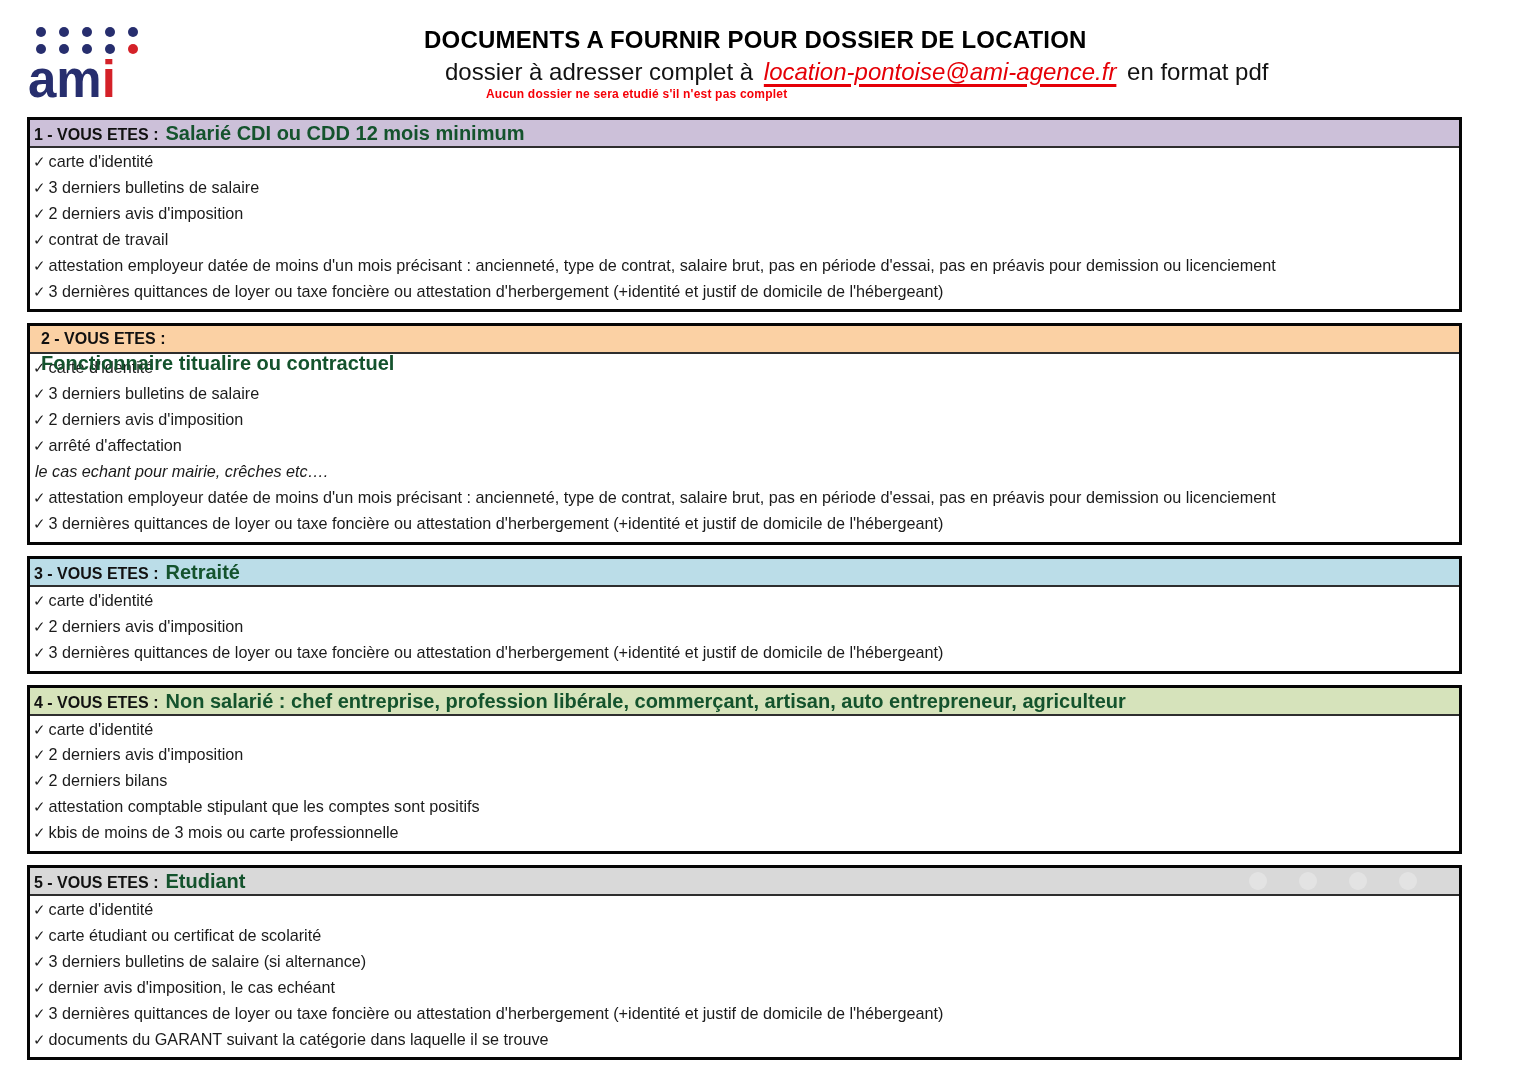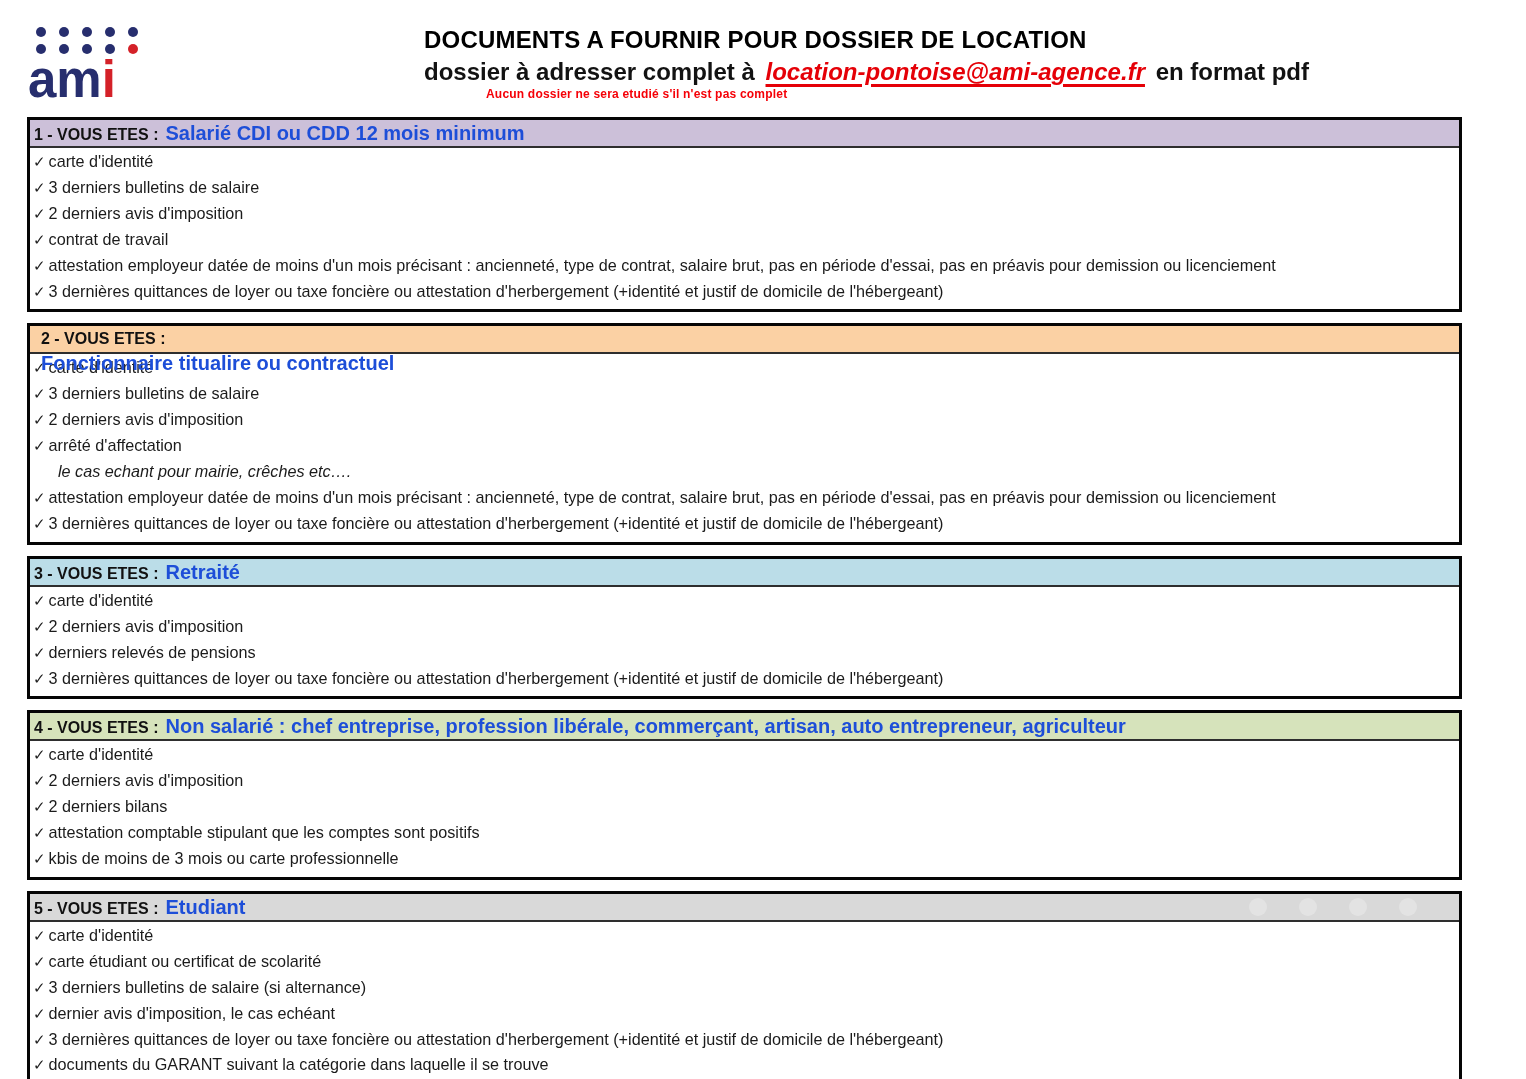--- a/index.html
+++ b/index.html
@@ -16,43 +16,43 @@
   .logo { position:absolute; left:28px; top:27px; }
   .dots { display:grid; grid-template-columns:repeat(5,10px); grid-column-gap:13px; grid-row-gap:7px; margin-left:8px; }
   .dots i { width:10px; height:10px; border-radius:50%; background:#272e6e; display:block; }
   .dots i.red { background:#d42128; }
   .word { font-size:51px; font-weight:bold; letter-spacing:0px; line-height:46px; margin-top:3px; color:#272e6e; }
   .word .i { color:#d42128; }
 
   
   .doc-header { position:absolute; left:424px; top:26px; white-space:nowrap; }
   .doc-title { font-size:24px; font-weight:bold; color:#000000; letter-spacing:0.2px; }
-  .doc-line2 { font-size:24px; font-weight:bold; color:#121212; margin-top:4px; margin-left:0; }
+  .doc-line2 { font-size:24px; font-weight:normal; color:#121212; margin-top:4px; margin-left:21px; }
   .doc-email {
     color:#e50007; font-style:italic;
     text-decoration:underline; text-decoration-thickness:2.5px; text-underline-offset:4px;
     margin:0 4px;
   }
   .doc-warning { font-size:12px; font-weight:bold; color:#f50007; margin-left:62px; margin-top:1px; letter-spacing:0.2px; }
 
   
   .sections { position:absolute; top:117px; left:27px; width:1435px; }
   .box { border:3px solid #050505; margin-bottom:11px; box-sizing:border-box; background:#fff; }
   .band {
     position:relative;
     display:flex; align-items:baseline;
     height:25px; padding:1px 0 0 4px;
     border-bottom:2px solid #2e2e2e;
   }
   .band-prefix { font-size:16px; font-weight:bold; color:#111; line-height:24px;text-align:right; }
-  .band-title  { font-size:20px; font-weight:bold; color:#1d4ed8; margin-left:7px; line-height:24px; }
+  .band-title  { font-size:20px; font-weight:bold; color:#14532d; margin-left:7px; line-height:24px; }
   .items { padding:1px 18px 5px 3px; }
   .item { line-height:25.9px; font-size:16.2px; white-space:nowrap; color:#1b1b1b; }
   .item .check { font-size:15px; margin-right:3px; color:#222; }
-  .item.italic { font-style:italic; padding-left:2px;margin-left:23px; }
+  .item.italic { font-style:italic; padding-left:2px; }
 
   
   .wm { position:absolute; right:42px; top:4px; display:flex; }
   .wm i { width:18px; height:18px; border-radius:50%; background:#e3e3e3; margin-left:32px; display:block; }
 </style>
 </head>
 <body>
 
 <div class="logo">
   <div class="dots">
@@ -114,21 +114,20 @@
   </section>
 
   <section class="box">
     <div class="band" style="background-color: rgb(187, 221, 232);">
       <span class="band-prefix">3 - VOUS ETES :</span>
       <span class="band-title">Retraité</span>
     </div>
     <div class="items">
         <div class="item"><span class="check">✓</span><span>carte d'identité</span></div>
         <div class="item"><span class="check">✓</span><span>2 derniers avis d'imposition</span></div>
-        <div class="item"><span class="check">✓</span><span>derniers relevés de pensions</span></div>
         <div class="item"><span class="check">✓</span><span>3 dernières quittances de loyer ou taxe foncière ou attestation d'herbergement (+identité et justif de domicile de l'hébergeant)</span></div>
       </div>
   </section>
 
   <section class="box">
     <div class="band" style="background-color: rgb(214, 227, 187);">
       <span class="band-prefix">4 - VOUS ETES :</span>
       <span class="band-title">Non salarié : chef entreprise, profession libérale, commerçant, artisan, auto entrepreneur, agriculteur</span>
     </div>
     <div class="items">

